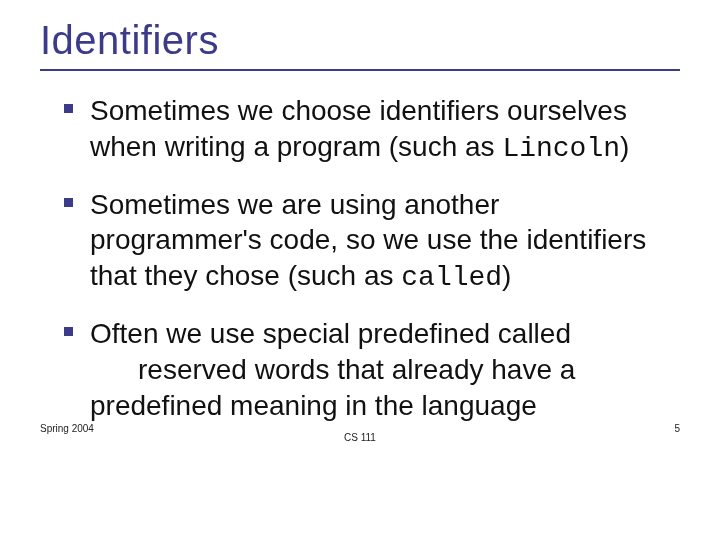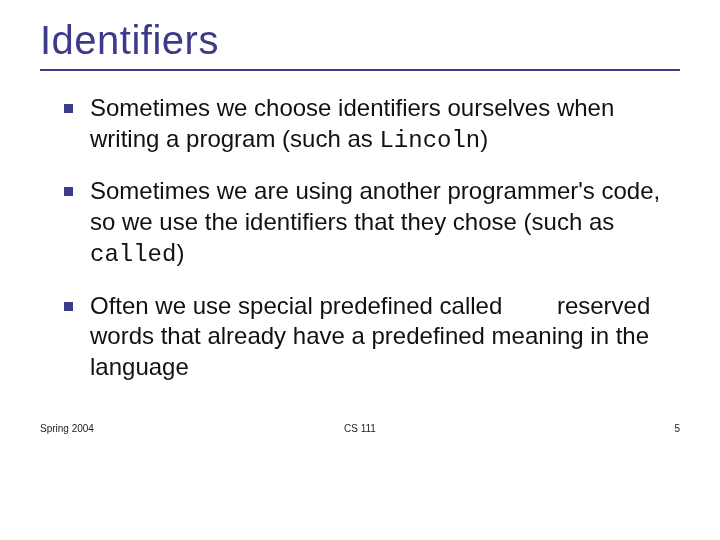--- a/index.html
+++ b/index.html
@@ -31,21 +31,21 @@
     border-top: 2px solid #3b3b8a;
     margin: 0 0 22px 0;
   }
   ul.body {
     list-style: none;
     margin: 0;
     padding: 0 6px 0 24px;
   }
   ul.body > li {
     position: relative;
-    font-size: 24px;
+    font-size: 28px;
     line-height: 1.28;
     margin-bottom: 20px;
     padding-left: 26px;
   }
   ul.body > li::before {
     content: "";
     position: absolute;
     left: 0;
     top: 11px;
     width: 9px;
@@ -67,20 +67,21 @@
     color: #222;
     display: flex;
     justify-content: space-between;
     align-items: baseline;
   }
   .footer .center {
     position: absolute;
     left: 0;
     right: 0;
     text-align: center;
+    margin-top: 9px;
   }
   .footer .left, .footer .right {
     position: relative;
     z-index: 1;
   }
 </style>
 </head>
 <body>
 
 <div class="slide">

